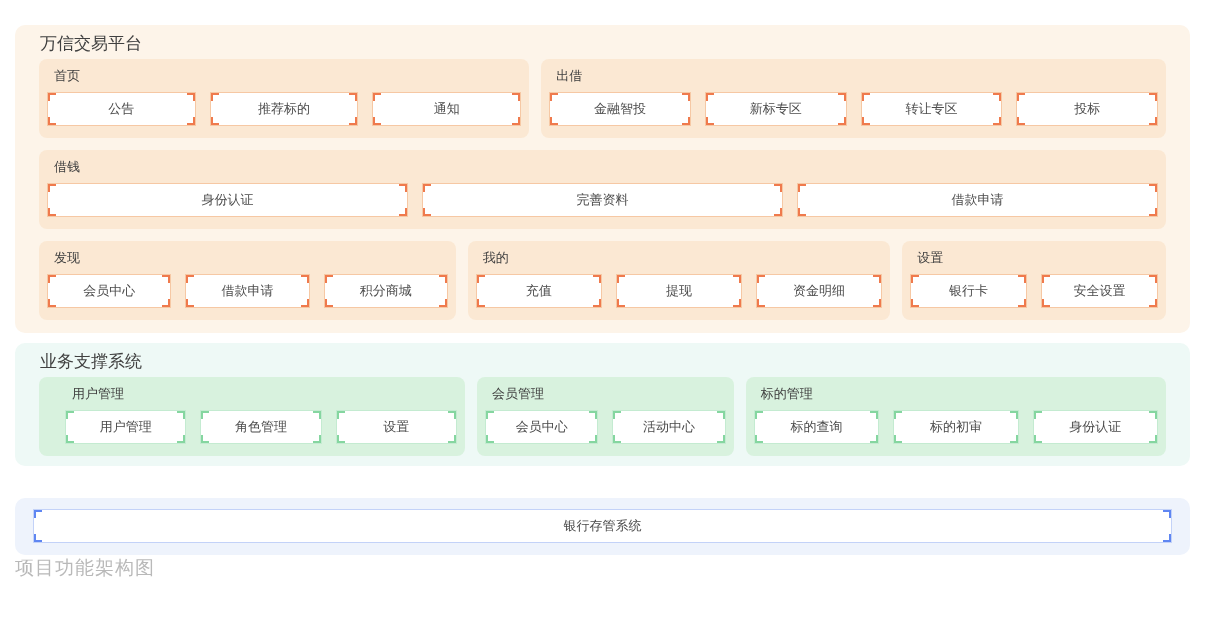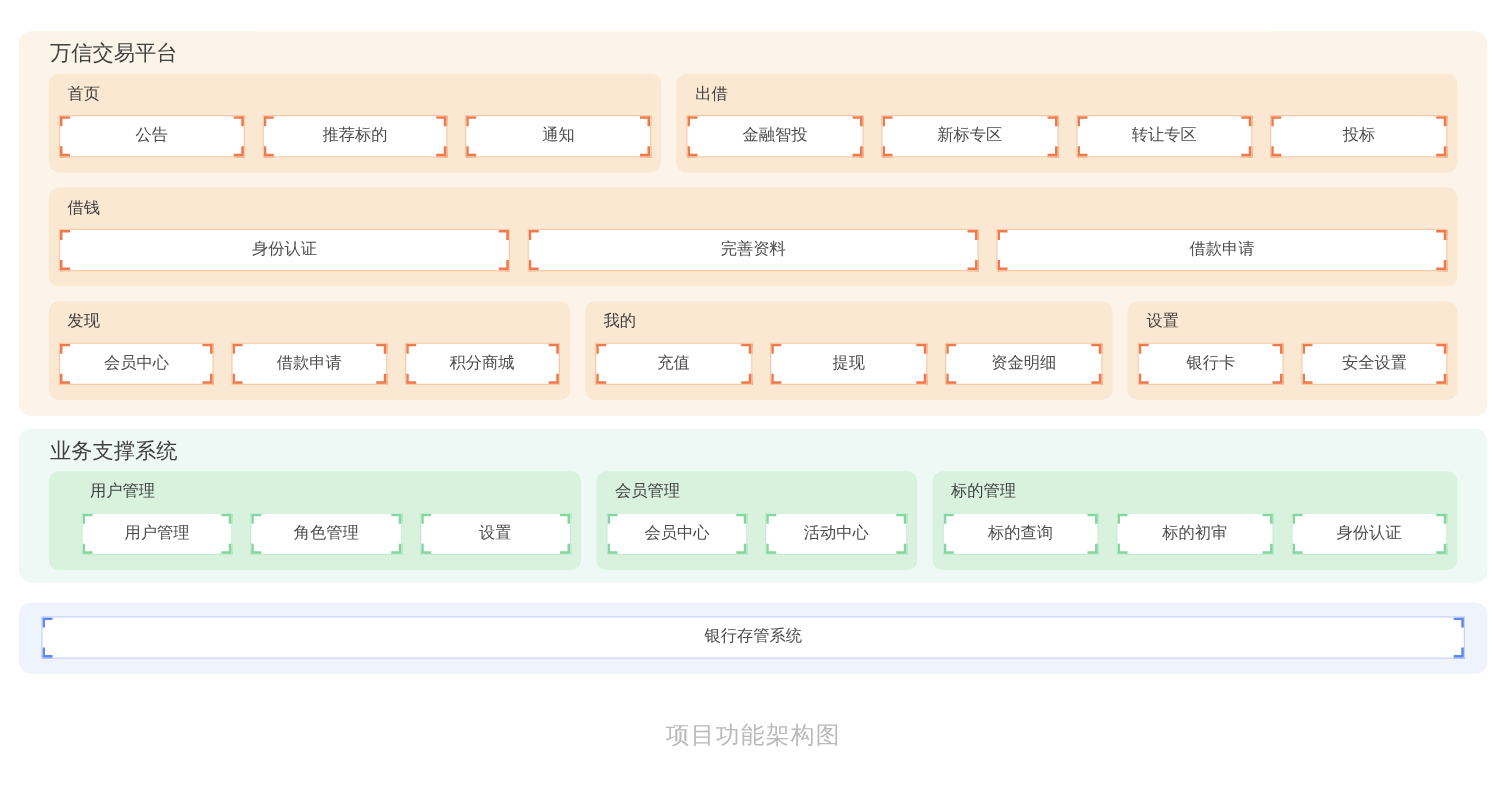--- a/index.html
+++ b/index.html
@@ -14,21 +14,21 @@
     width:1205px;height:635px;background:#ffffff;
     font-family:"DejaVu Sans","Liberation Sans",sans-serif;
     color:var(--label-color);
   }
   .diagram{padding:25px 15px 0 15px;}
   .panel{border-radius:10px;}
   .panel-title{font-size:17px;line-height:16px;color:var(--label-color);padding-left:25px;}
   .panel-body{padding:0 24px;}
   .platform-panel{background:var(--orange-panel-bg);padding:10px 0 13px 0;}
   .support-panel{background:var(--support-panel-bg);padding:10px 0 10px 0;margin-top:10px;}
-  .bank-panel{background:var(--bank-panel-bg);padding:11px 18px 12px 18px;margin-top:16px;}
+  .bank-panel{background:var(--bank-panel-bg);padding:11px 18px 12px 18px;margin-top:32px;}
   .panel-title{margin-bottom:8px;}
   .prow{display:flex;gap:12px;}
   .prow + .prow{margin-top:12px;align-items:flex-end;}
   .section{border-radius:8px;padding:9px 8px 12px 8px;}
   .sec-orange{background:var(--orange-section-bg);}
   .sec-green{background:var(--green-section-bg);}
   .sec-label{font-size:13px;line-height:16px;color:var(--label-color);padding:0 0 8px 7px;}
   .boxes{display:flex;gap:14px;}
   .theme-orange{--bk:var(--orange-bracket);--thin:var(--orange-border);}
   .theme-green{--bk:var(--green-bracket);--thin:var(--green-border);}
@@ -48,21 +48,21 @@
     background-repeat:no-repeat;
     background-origin:border-box;
     background-clip:border-box;
     white-space:nowrap;overflow:hidden;
   }
   .sec-home{flex:493 1 0;}    .sec-lend{flex:633 1 0;}
   .sec-borrow{flex:1;}
   .sec-discover{flex:422 1 0;}.sec-mine{flex:428 1 0;}.sec-settings{flex:261 1 0;}
   .sec-user{flex:415 1 0;padding-left:26px;}    .sec-member{flex:255 1 0;}.sec-target{flex:428 1 0;}
   .bank-box{height:34px;}
-  .caption{margin-top:36px;text-align:center;font-size:19px;letter-spacing:1px;color:var(--caption-color);}
+  .caption{text-align:left;font-size:19px;letter-spacing:1px;color:var(--caption-color);}
 </style>
 </head>
 <body>
 
 <div class="diagram">
 
   <div class="panel platform-panel theme-orange">
     <div class="panel-title">万信交易平台</div>
     <div class="panel-body">
       <div class="prow">

